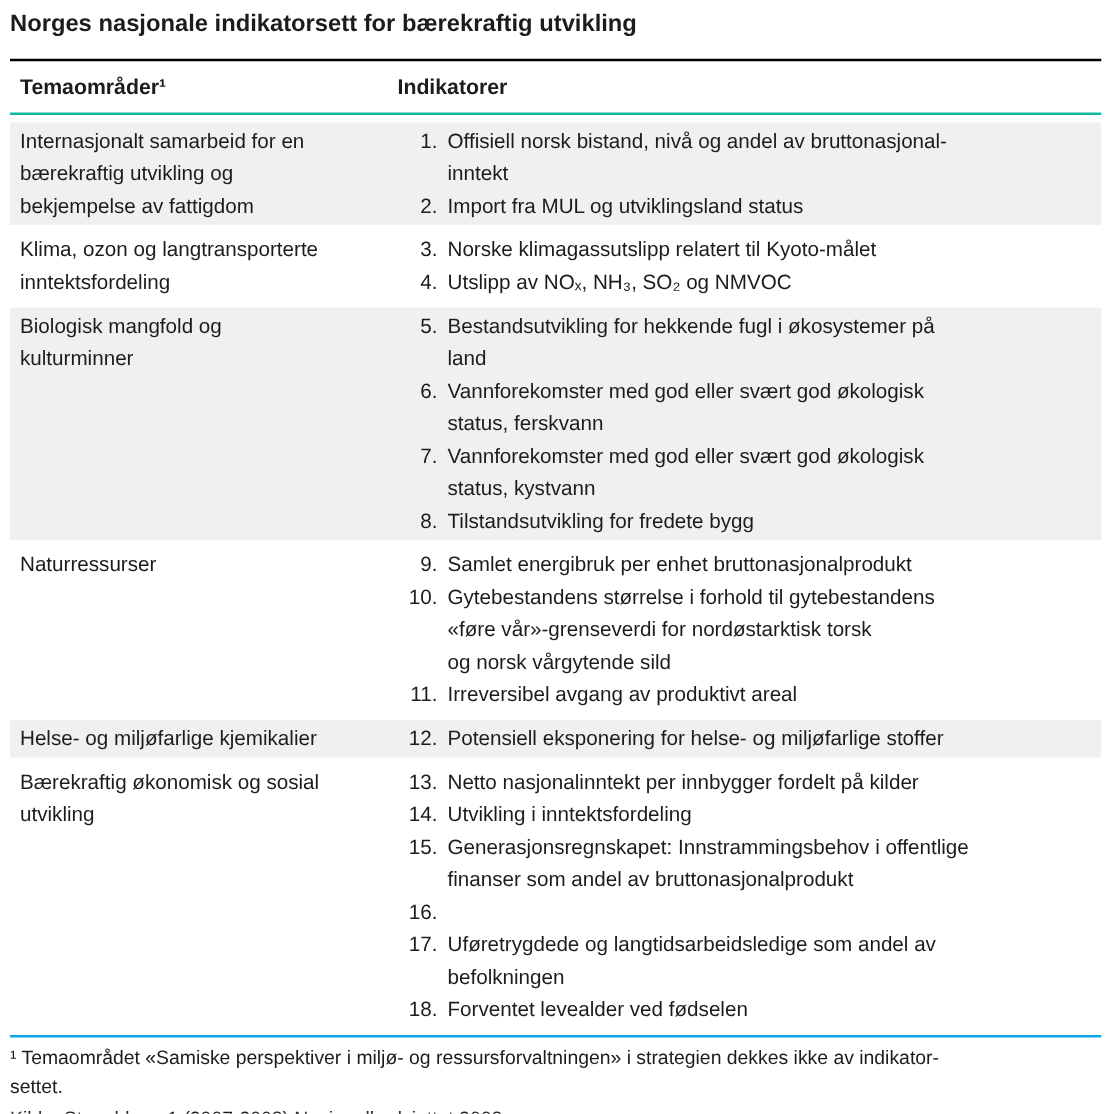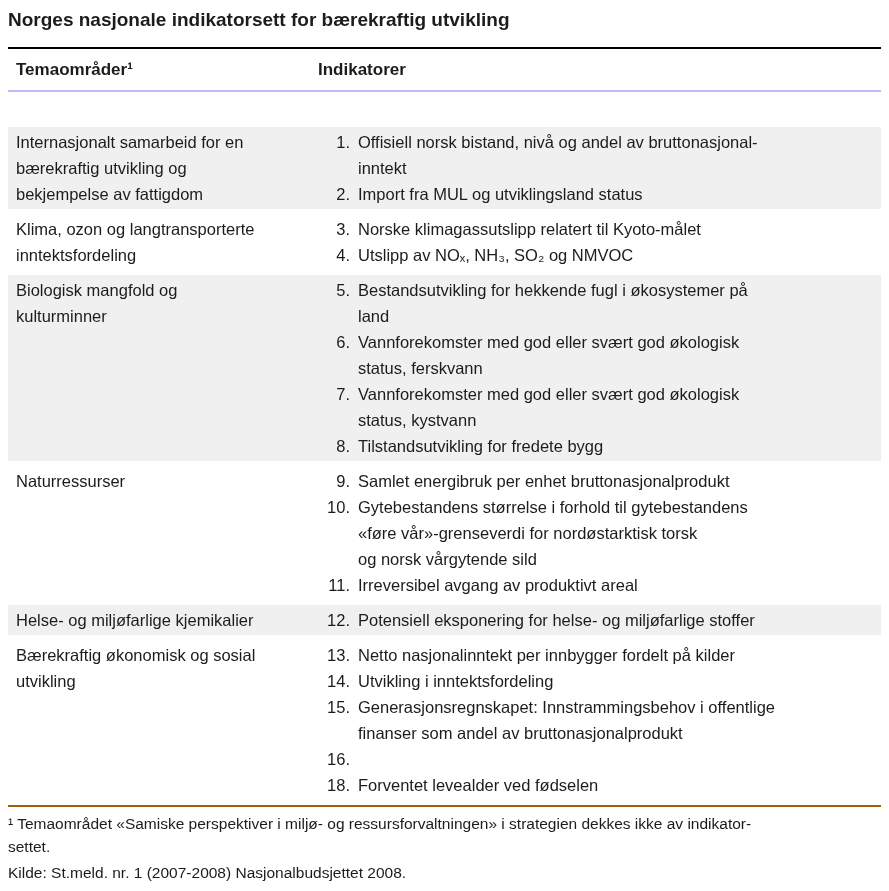--- a/index.html
+++ b/index.html
@@ -17,29 +17,28 @@
     font-weight: bold;
     line-height: 24px;
     padding: 2px 0 15px 0;
     border-bottom: 2px solid #000;
     letter-spacing: 0;
   }
   .thead {
     display: grid;
     grid-template-columns: 310px 1fr;
     padding: 8px 0 7px 0;
-    border-bottom: 2px solid #c4b5fd;
+    border-bottom: 2px solid #14b8a6;
     font-weight: bold;
     font-size: 17px;
     line-height: 26px;
   }
   .tbody {
-    padding-top: 24px;
-    border-bottom: 2px solid #a16207;
-    margin-top: 11px;
+    padding-top: 6px;
+    border-bottom: 2px solid #0ea5e9;
   }
   .trow {
     display: grid;
     grid-template-columns: 310px 1fr;
     padding: 2px 0 2px 8px;
     margin-bottom: 5px;
     font-size: 16.5px;
     line-height: 26px;
   }
   .trow.shade { background: #f0f0f0; }
@@ -183,20 +182,25 @@
         </div>
         <div class="item">
           <span class="num">15.</span>
           <span class="txt">Generasjonsregnskapet: Innstrammingsbehov i offentlige
 finanser som andel av bruttonasjonalprodukt</span>
         </div>
         <div class="item">
           <span class="num">16.</span>
         </div>
         <div class="item">
+          <span class="num">17.</span>
+          <span class="txt">Uføretrygdede og langtidsarbeidsledige som andel av
+befolkningen</span>
+        </div>
+        <div class="item">
           <span class="num">18.</span>
           <span class="txt">Forventet levealder ved fødselen</span>
         </div>
       </div>
     </div>
 
   </div>
 </div>
 
 <div class="footer">

